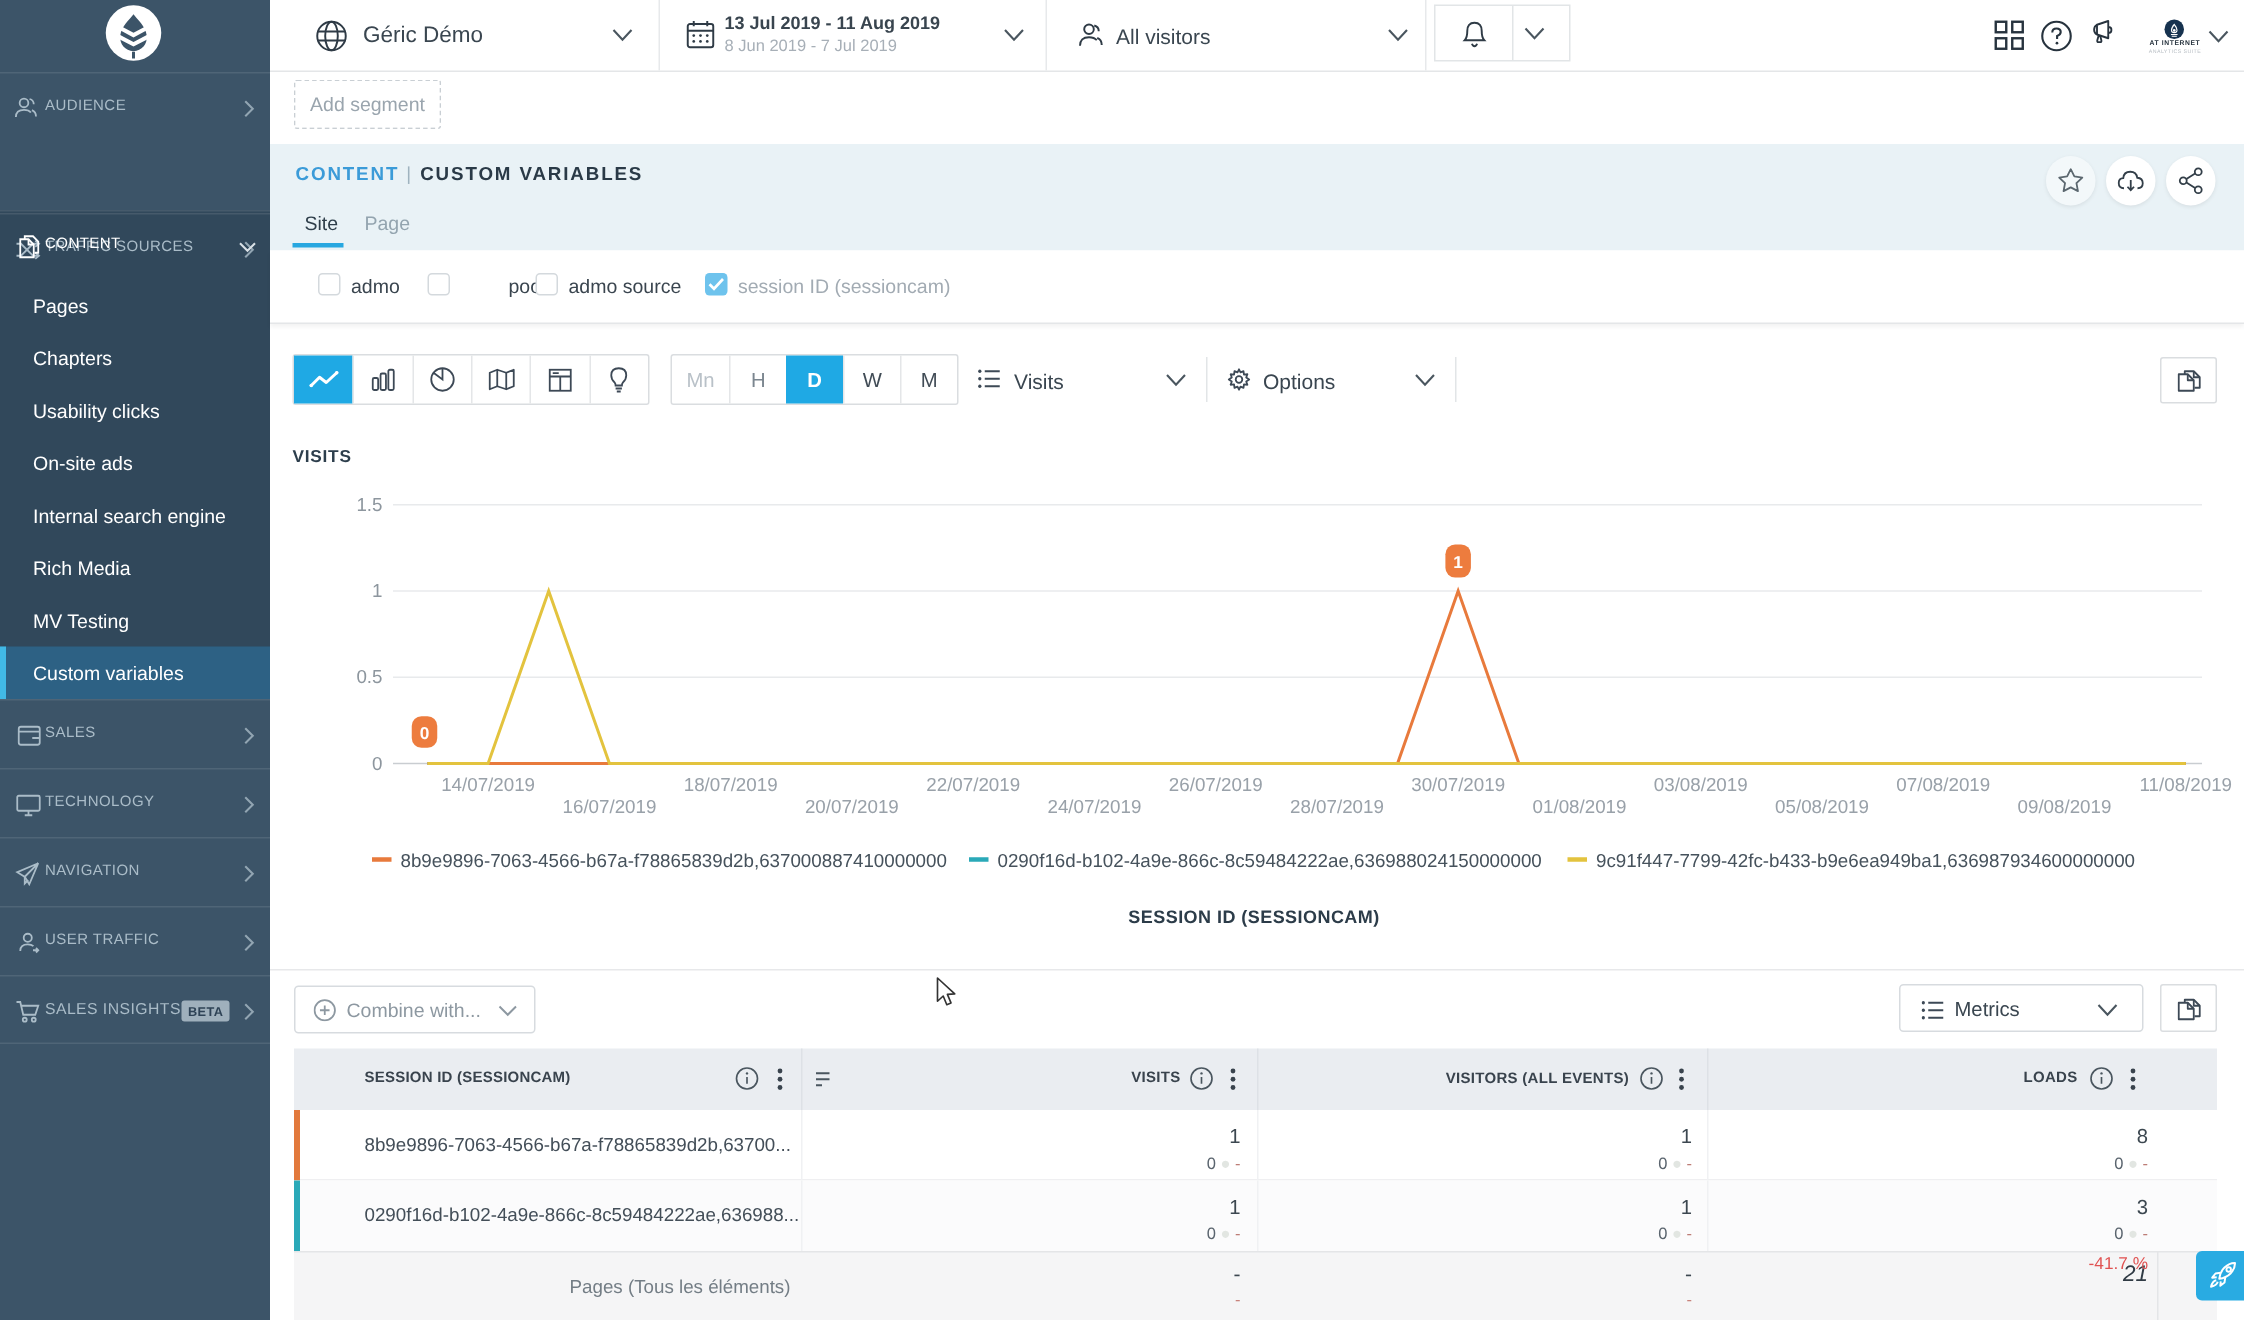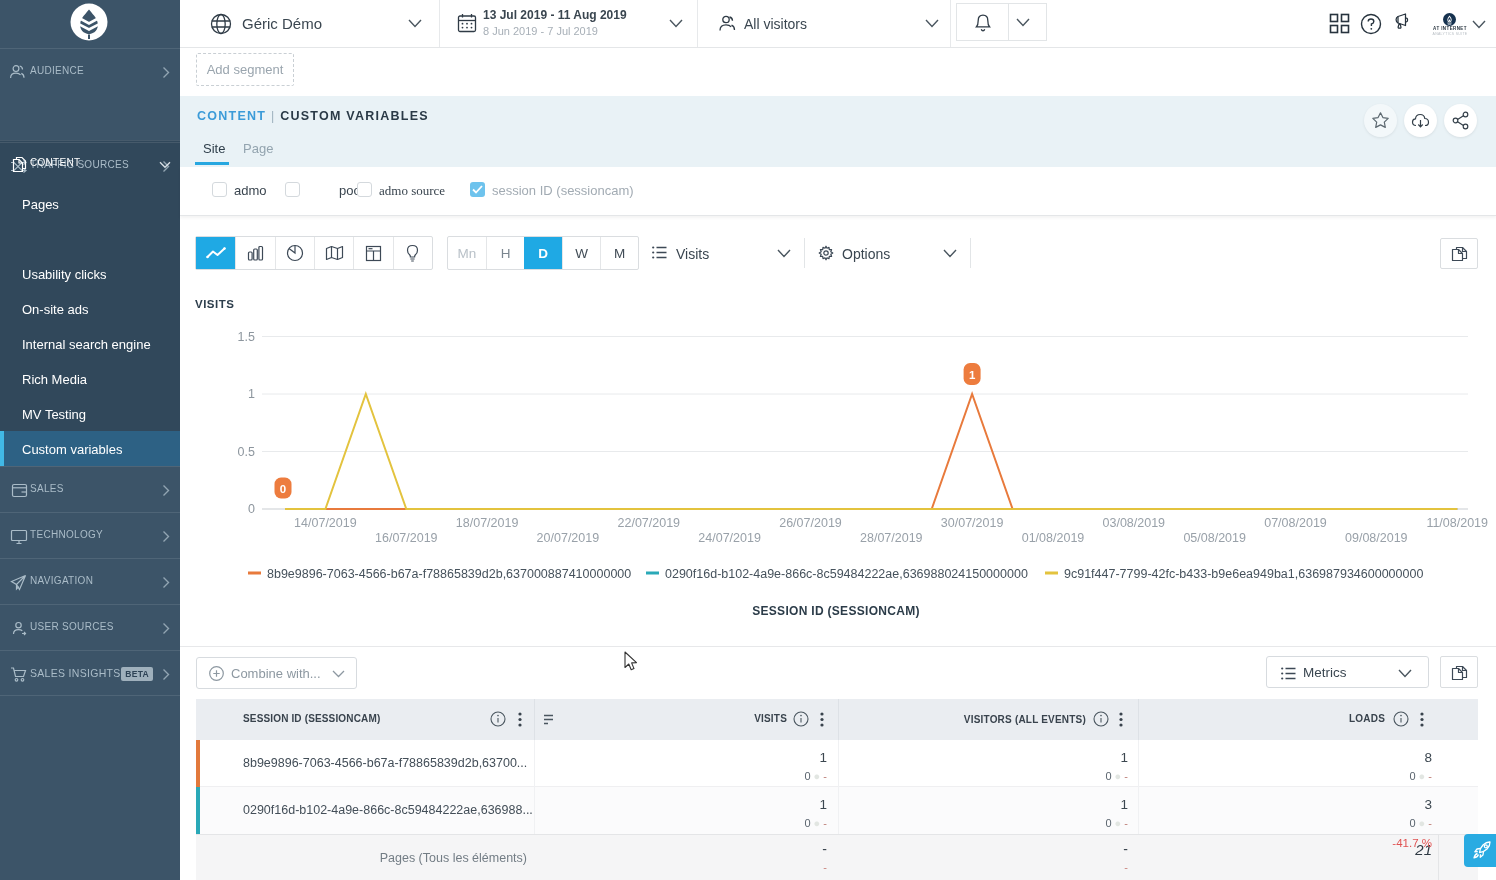--- a/index.html
+++ b/index.html
@@ -66,20 +66,23 @@
           <path d="M8 3.5 V7 H11.5"></path>
         </svg>
     <span class="sblab" style="top:16px;color:#ffffff;">CONTENT</span>
     <svg class="sbchev" style="top:20px;right:9px" width="12" height="8" viewBox="0 0 12 8" fill="none" stroke="#d7dfe5" stroke-width="1.4">
           <path d="M1 1.2 L6 6.2 L11 1.2"></path>
         </svg>
   </div>
   <div class="subitem" style="top:186px;height:35px;">
         <span>Pages</span>
       </div>
+  <div class="subitem" style="top:221px;height:35px;">
+        <span>Chapters</span>
+      </div>
   <div class="subitem" style="top:256px;height:35px;">
         <span>Usability clicks</span>
       </div>
   <div class="subitem" style="top:291px;height:35px;">
         <span>On-site ads</span>
       </div>
   <div class="subitem" style="top:326px;height:35px;">
         <span>Internal search engine</span>
       </div>
   <div class="subitem" style="top:361px;height:35px;">
@@ -125,21 +128,21 @@
           <path d="M1.5 1.5 L6.5 6.5 L1.5 11.5"></path>
         </svg>
   </div>
 
   <div class="sbrow" style="top:604px;height:46px;">
     <svg class="abs" style="left:11px;top:15px" width="17" height="17" viewBox="0 0 17 17" fill="none" stroke="#aabcc8" stroke-width="1.2">
           <circle cx="7.5" cy="5.2" r="2.7"></circle>
           <path d="M2.5 14 Q2.5 9.6 7.5 9.6 Q10 9.6 11.3 10.8"></path>
           <path d="M11 13.5 L14.5 13.5 M13 12 L14.5 13.5 L13 15"></path>
         </svg>
-    <span class="sblab" style="top:16px;">USER SOURCES</span>
+    <span class="sblab" style="top:16px;">USER TRAFFIC</span>
     <svg class="sbchev" style="top:17px" width="8" height="13" viewBox="0 0 8 13" fill="none" stroke="#92a5b2" stroke-width="1.4">
           <path d="M1.5 1.5 L6.5 6.5 L1.5 11.5"></path>
         </svg>
   </div>
 
   <div class="sbrow" style="top:650px;height:46px;border-bottom:1px solid rgba(255,255,255,0.10);">
     <svg class="abs" style="left:10px;top:15px" width="17" height="17" viewBox="0 0 17 17" fill="none" stroke="#aabcc8" stroke-width="1.2">
           <path d="M1 2 H3.5 L5.5 10.5 H13.5 L15.5 4.5 H4"></path>
           <circle cx="6.5" cy="13.8" r="1.3"></circle>
           <circle cx="12.5" cy="13.8" r="1.3"></circle>
@@ -265,21 +268,21 @@
   </div>
 </div>
 
 <div id="cbrow">
   <div class="abs" style="left:180px;top:167px;width:1316px;height:49px;background:#fff;border-bottom:1px solid #e4e6e8;box-shadow:0 2px 3px rgba(0,0,0,0.05);"></div>
   <div class="abs" style="left:212px;top:182px;width:15px;height:15px;border:1px solid #d4d9dd;border-radius:3px;background:#fff;"></div>
   <div class="abs" style="left:234px;top:183px;font-size:13px;color:#3a454f;">admo</div>
   <div class="abs" style="left:285px;top:182px;width:15px;height:15px;border:1px solid #d4d9dd;border-radius:3px;background:#fff;"></div>
   <div class="abs" style="left:307px;top:183px;font-size:13px;color:#3a454f;margin-left:32px;">poool</div>
   <div class="abs" style="left:357px;top:182px;width:15px;height:15px;border:1px solid #d4d9dd;border-radius:3px;background:#fff;"></div>
-  <div class="abs" style="left:379px;top:183px;font-size:13px;color:#3a454f;font-family:Liberation Serif, serif;">admo source</div>
+  <div class="abs" style="left:379px;top:183px;font-size:13px;color:#3a454f;">admo source</div>
   <div class="abs" style="left:470px;top:182px;width:15px;height:15px;border-radius:3px;background:#6ec3ed;">
     <svg style="position:absolute;left:2px;top:3px" width="11" height="9" viewBox="0 0 11 9" fill="none" stroke="#ffffff" stroke-width="1.8">
           <path d="M1 4.5 L4 7.5 L10 1"></path>
         </svg>
   </div>
   <div class="abs" style="left:492px;top:183px;font-size:13px;color:#a2abb3;">session ID (sessioncam)</div>
 </div>
 
 <div id="toolbar">
 

